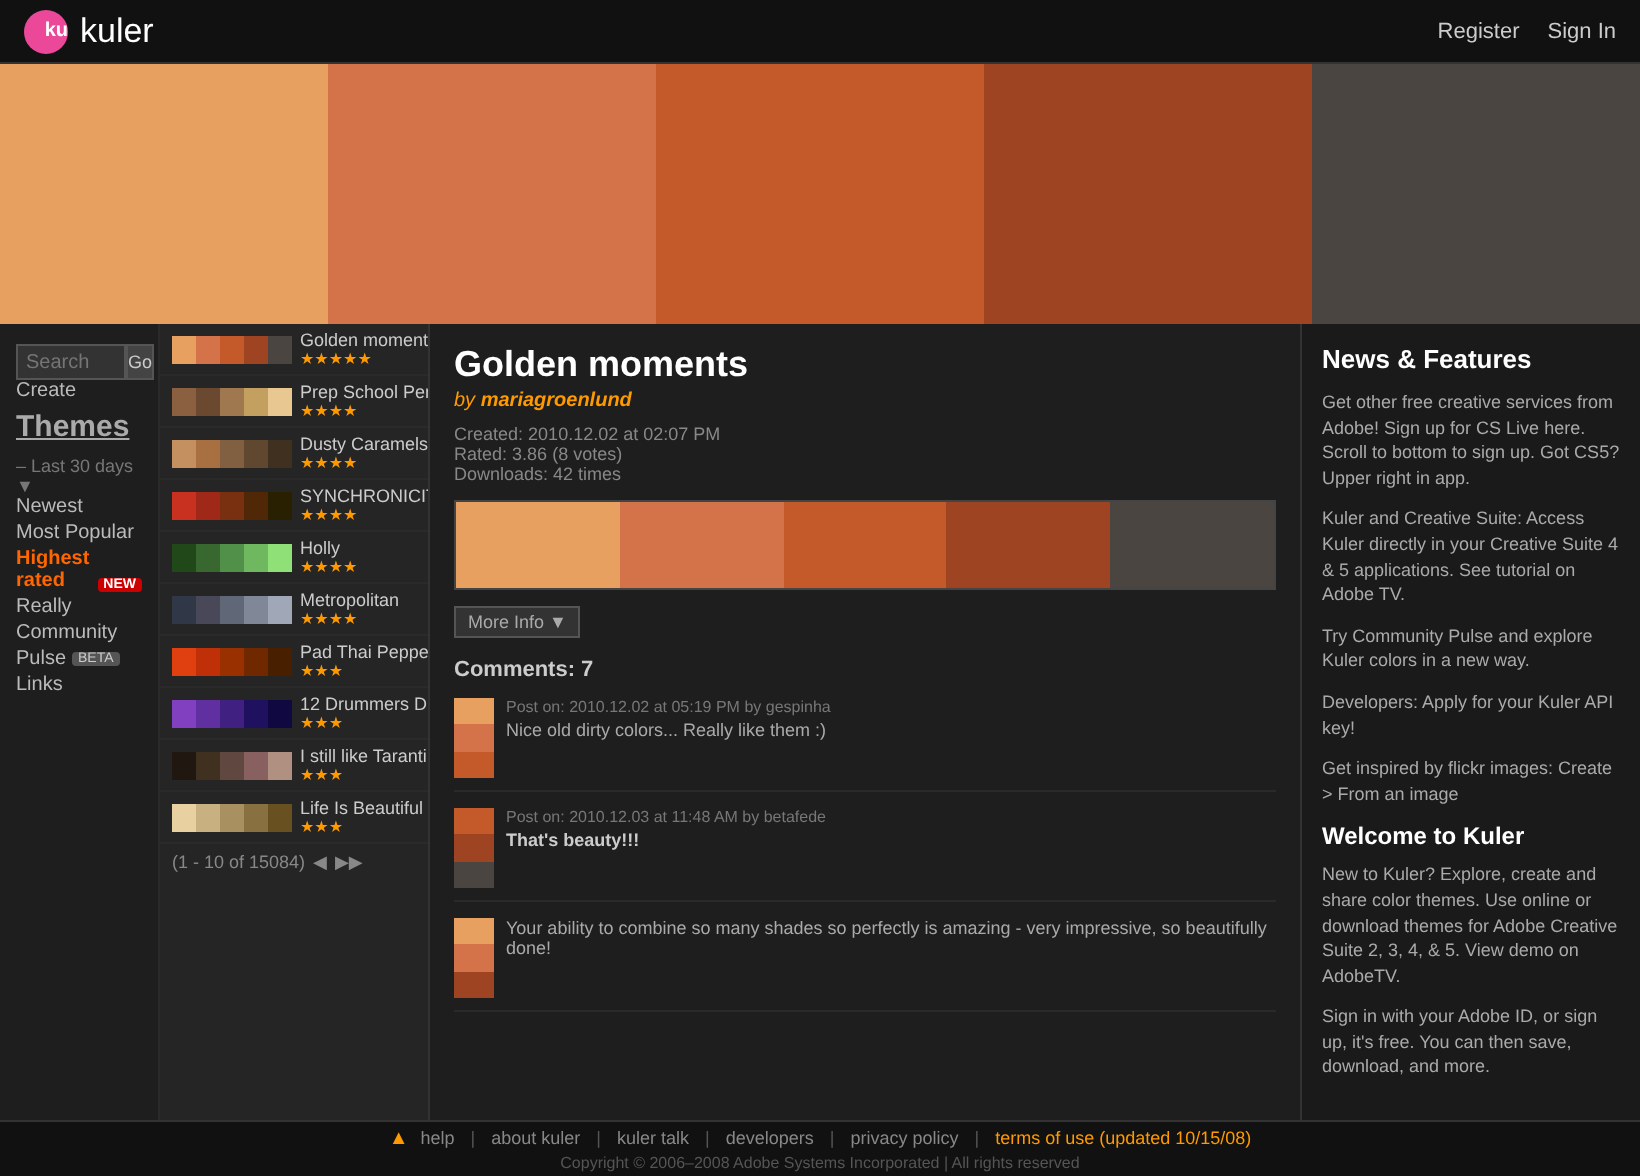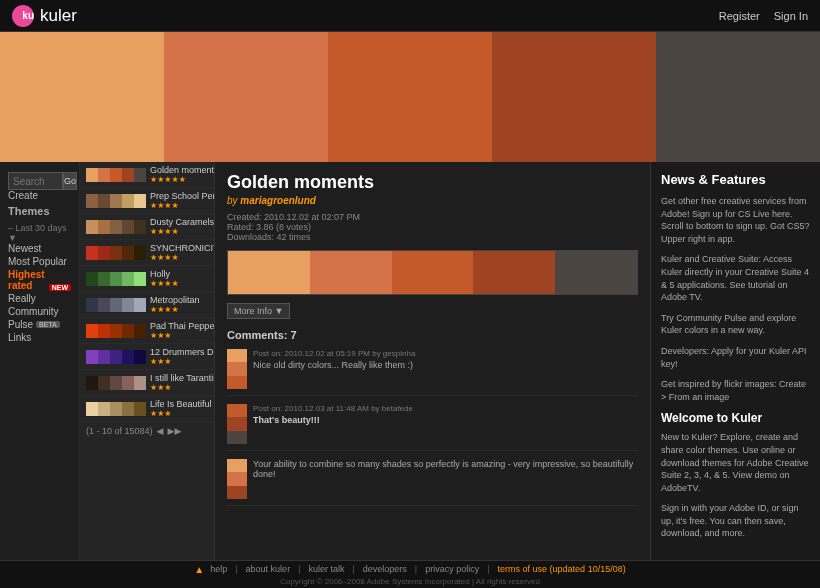--- a/index.html
+++ b/index.html
@@ -102,24 +102,25 @@
       border: 1px solid #555;
       color: #ccc;
       font-size: 9px;
       cursor: pointer;
       display: flex;
       align-items: center;
       justify-content: center;
     }
     .sidebar-section-title {
       color: #aaa;
-      font-size: 11px;
+      font-size: 15px;
       font-weight: bold;
       margin-bottom: 6px;
       margin-top: 4px;
+      text-decoration: underline;
     }
     .sidebar-item {
       color: #bbb;
       font-size: 10px;
       margin-bottom: 2px;
       cursor: pointer;
       display: flex;
       align-items: center;
       gap: 3px;
     }

